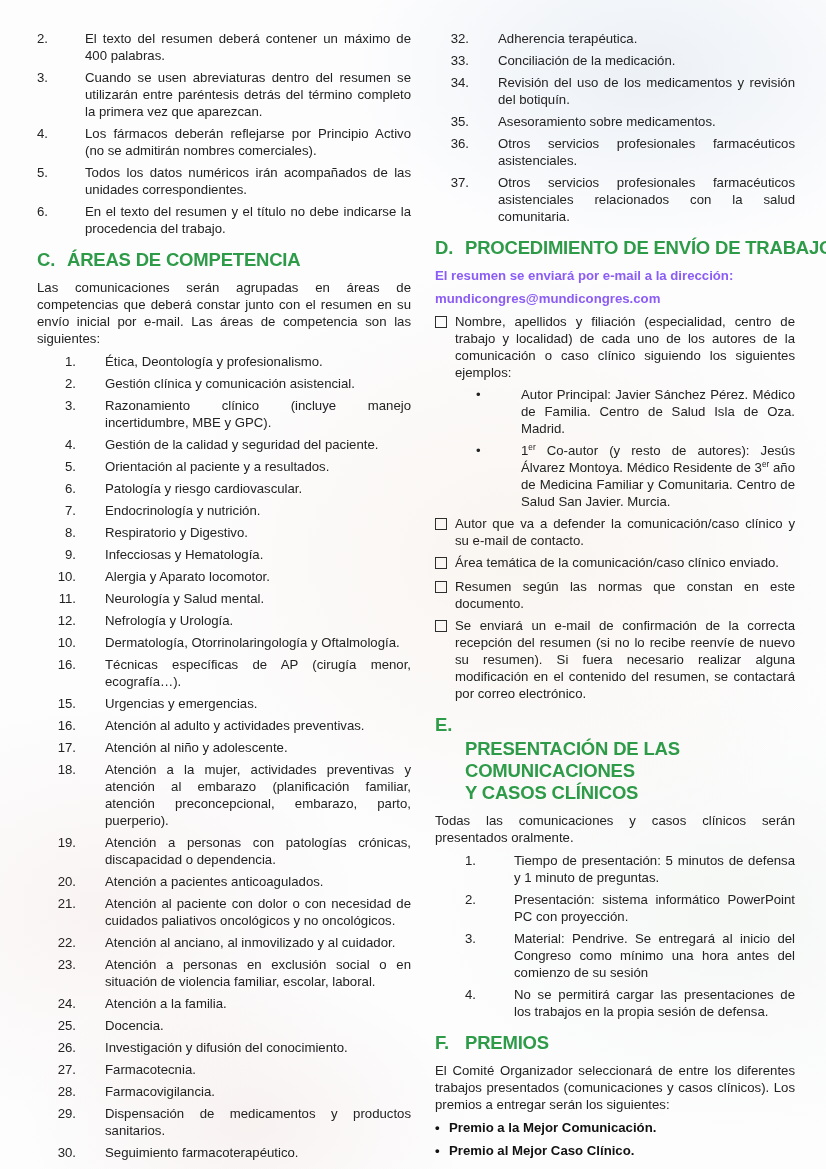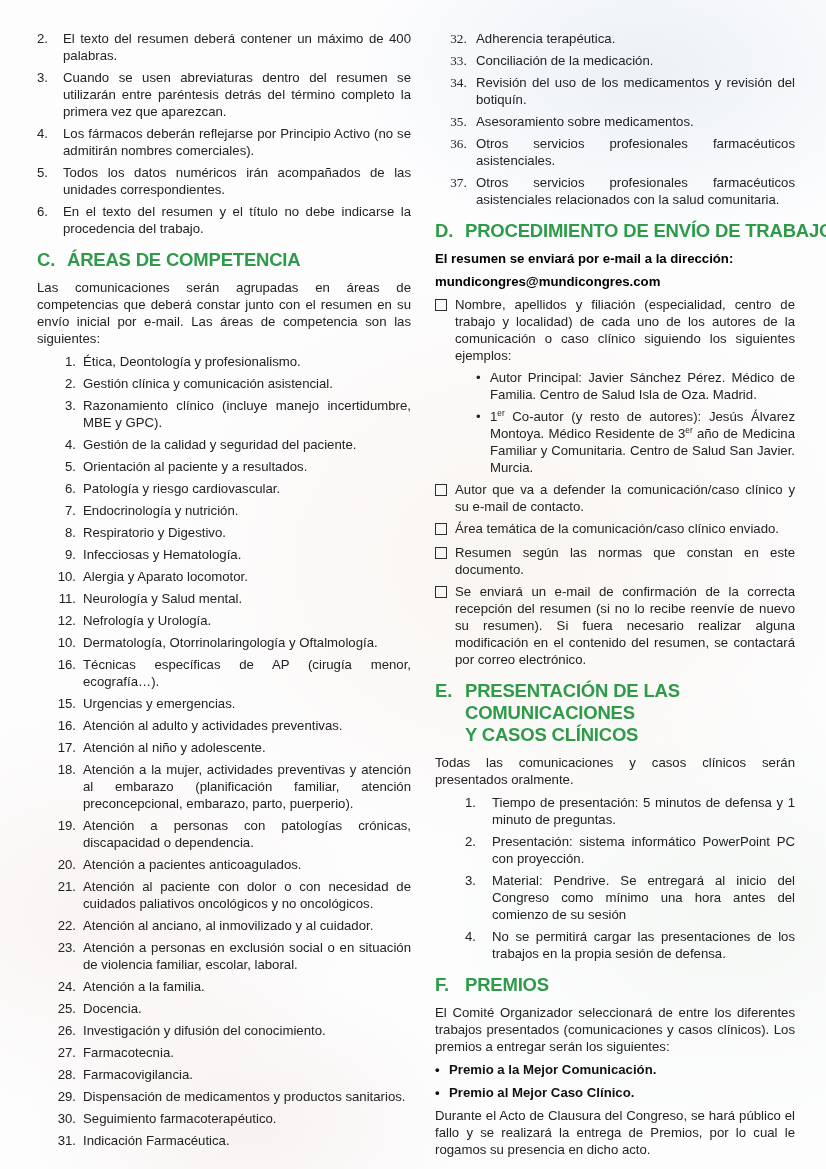--- a/index.html
+++ b/index.html
@@ -21,50 +21,50 @@
       radial-gradient(380px 300px at 12% 78%, rgba(233,206,196,0.20), rgba(233,206,196,0) 70%),
       radial-gradient(420px 320px at 88% 78%, rgba(214,226,210,0.20), rgba(214,226,210,0) 72%),
       radial-gradient(300px 200px at 30% 96%, rgba(228,203,192,0.22), rgba(228,203,192,0) 75%);
     pointer-events:none;
   }
   .col{position:absolute;top:30px;}
   .col-left{left:37px;width:374px;}
   .col-right{left:435px;width:360px;}
 
   .p{margin:0 0 6px;text-align:justify;}
-  .bold{font-weight:bold;color:#000000;}
+  .bold{font-weight:bold;color:#8b5cf6;}
 
   
   .li{display:flex;margin-bottom:5px;}
   .li .n{flex:0 0 26px;}
-  .li .t{flex:1;text-align:justify;}
+  .li .t{flex:1;text-align:justify;margin-left:22px;}
   .lst-c{margin-left:18px;}
   .lst-c .n{flex:0 0 28px;text-align:right;padding-right:7px;box-sizing:border-box;}
   .lst-cont{margin-left:13px;}
-  .lst-cont .n{flex:0 0 28px;text-align:center;padding-right:7px;box-sizing:border-box;font-family:Liberation Serif, serif;}
+  .lst-cont .n{flex:0 0 28px;text-align:right;padding-right:7px;box-sizing:border-box;}
   .lst-e{margin-left:30px;}
   .lst-e .n{flex:0 0 27px;}
 
   
   .sec{display:flex;color:#2E9B48;font-weight:bold;font-size:18.5px;line-height:22px;
        letter-spacing:-0.2px;margin:12px 0 8px;}
   .sec .L{flex:0 0 30px;}
   .sec .T{white-space:nowrap;}
-  .sec .T2{white-space:normal;}
+  .sec .T2{white-space:normal;margin-top:24px;}
 
   
   .chk{display:flex;margin-bottom:5px;}
   .chk .box{flex:0 0 20px;}
   .sq{display:inline-block;width:10px;height:10px;border:1.5px solid #2e2e2e;margin-top:3px;}
   .chk .t{flex:1;text-align:justify;}
 
   
   .bull{display:flex;margin-left:41px;margin-bottom:5px;}
   .bull .b{flex:0 0 14px;}
-  .bull .t{flex:1;text-align:justify;}
+  .bull .t{flex:1;text-align:justify;margin-left:31px;}
 
   
   .fbull{display:flex;margin-bottom:6px;font-weight:bold;color:#111;}
   .fbull .b{flex:0 0 14px;font-weight:bold;}
 
   sup{font-size:0.62em;vertical-align:super;line-height:0;}
 </style>
 </head>
 <body>
 

